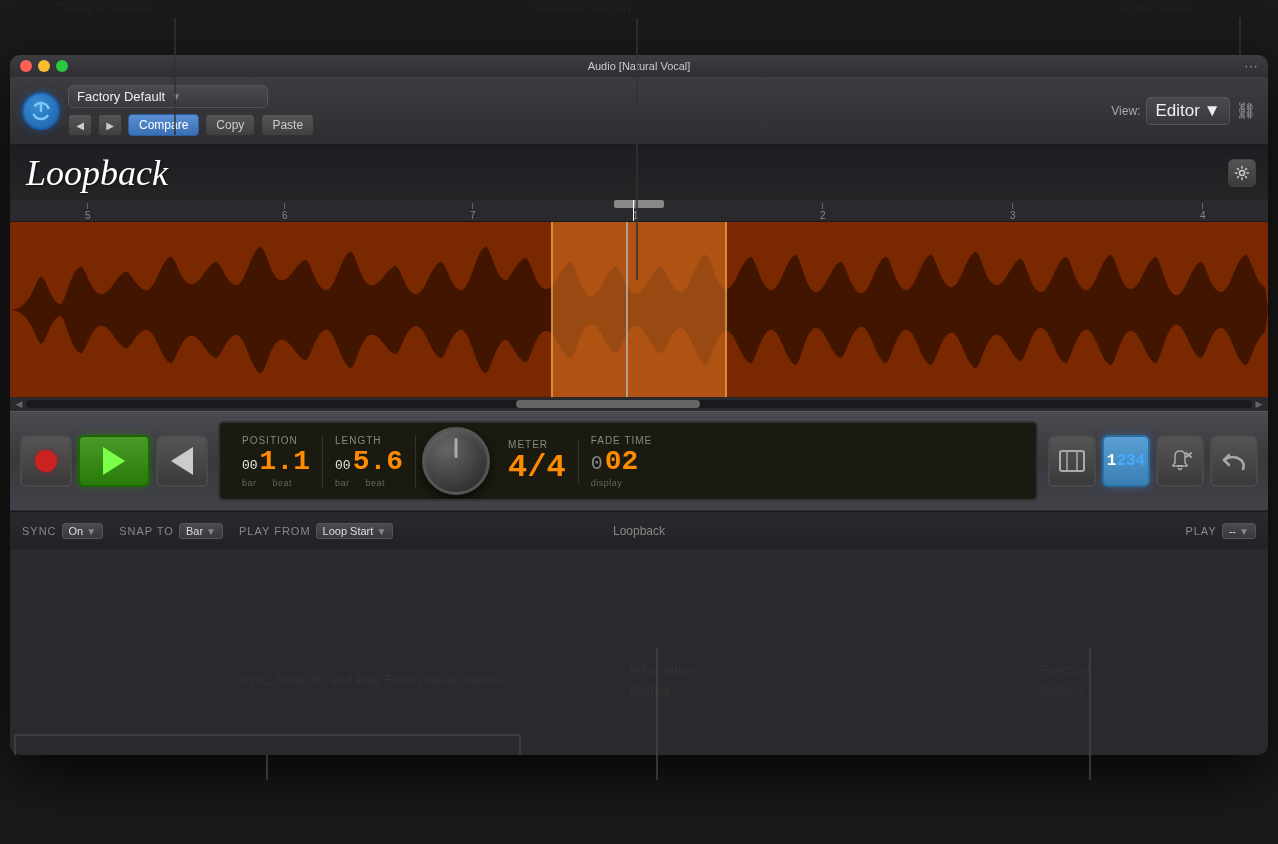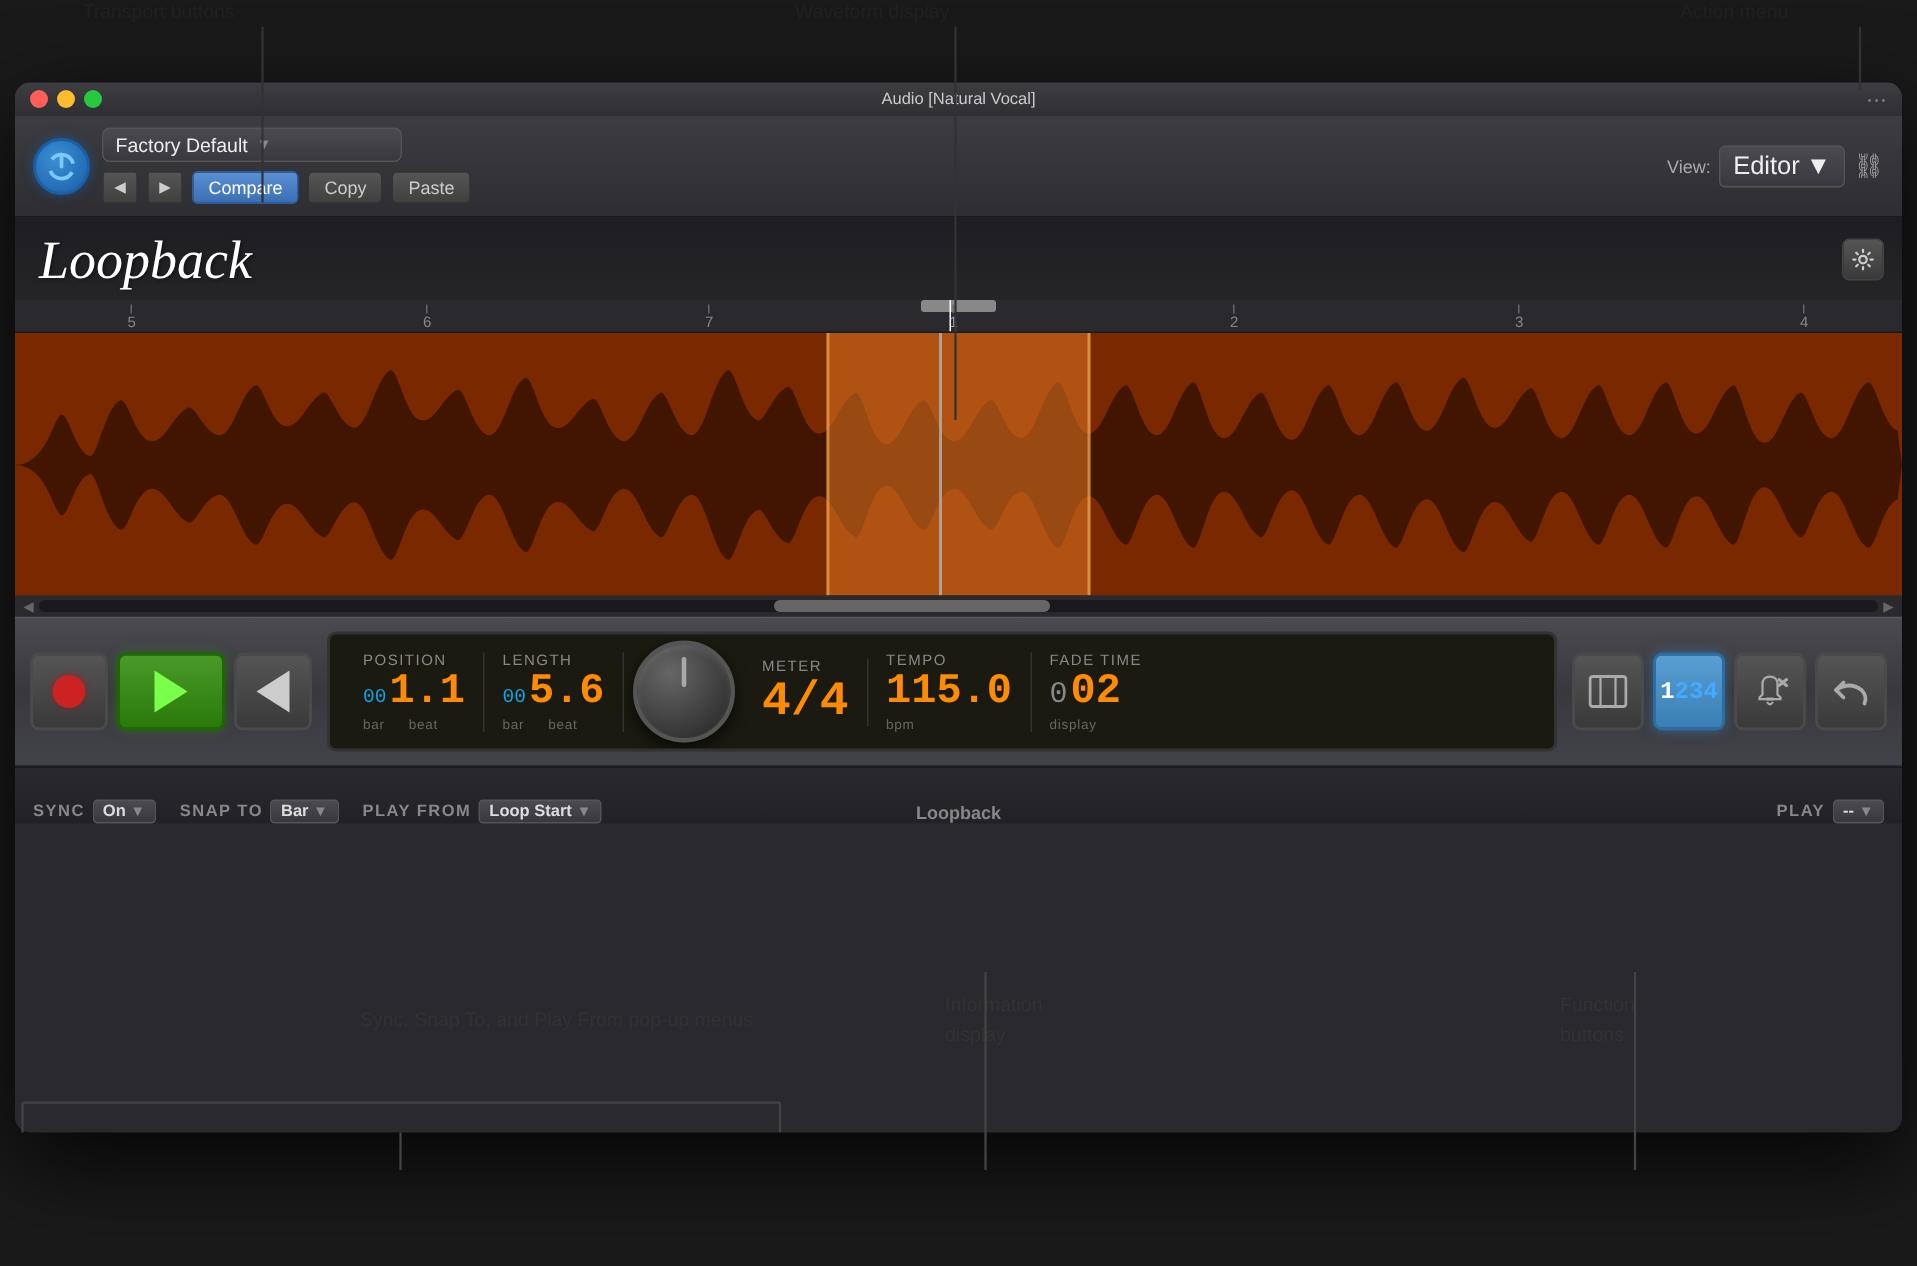--- a/index.html
+++ b/index.html
@@ -428,21 +428,21 @@
       margin-bottom: 2px;
     }
     .display-value {
       color: #ff8c00;
       font-size: 28px;
       font-family: 'Courier New', monospace;
       font-weight: bold;
       line-height: 1;
     }
     .display-subvalue {
-      color: #0ea5e9;
+      color: #e5e5e5;
       font-size: 13px;
       font-family: 'Courier New', monospace;
     }
     .display-unit {
       color: #666;
       font-size: 9px;
       letter-spacing: 0.5px;
       margin-top: 2px;
     }
 
@@ -509,25 +509,24 @@
       font-family: 'Courier New', monospace;
       display: flex;
       align-items: center;
     }
 
     
     .bottom-bar {
       height: 38px;
       background: linear-gradient(180deg, #2a2a2e 0%, #222226 100%);
       display: flex;
-      align-items: flex-end;
+      align-items: center;
       padding: 0 12px;
       gap: 16px;
       border-top: 1px solid #1a1a1e;
-      font-weight: bold;
     }
     .bottom-item {
       display: flex;
       align-items: center;
       gap: 5px;
     }
     .bottom-label {
       color: #888;
       font-size: 11px;
       letter-spacing: 1px;
@@ -784,25 +783,20 @@
         <div class="knob">
           <div class="knob-marker"></div>
         </div>
       </div>
 
       <div class="display-section">
         <span class="display-label">METER</span>
         <span class="display-value" style="font-size:32px;">4/4</span>
       </div>
 
-      <div class="display-section">
-        <span class="display-label">TEMPO</span>
-        <span class="display-value">115.0</span>
-        <span class="display-unit">bpm</span>
-      </div>
 
       <div class="display-section">
         <span class="display-label">FADE TIME</span>
         <div style="display:flex;align-items:baseline;gap:2px">
           <span class="display-subvalue" style="font-size:20px;color:#888;">0</span>
           <span class="display-value">02</span>
         </div>
         <span class="display-unit">display</span>
       </div>
     </div>

